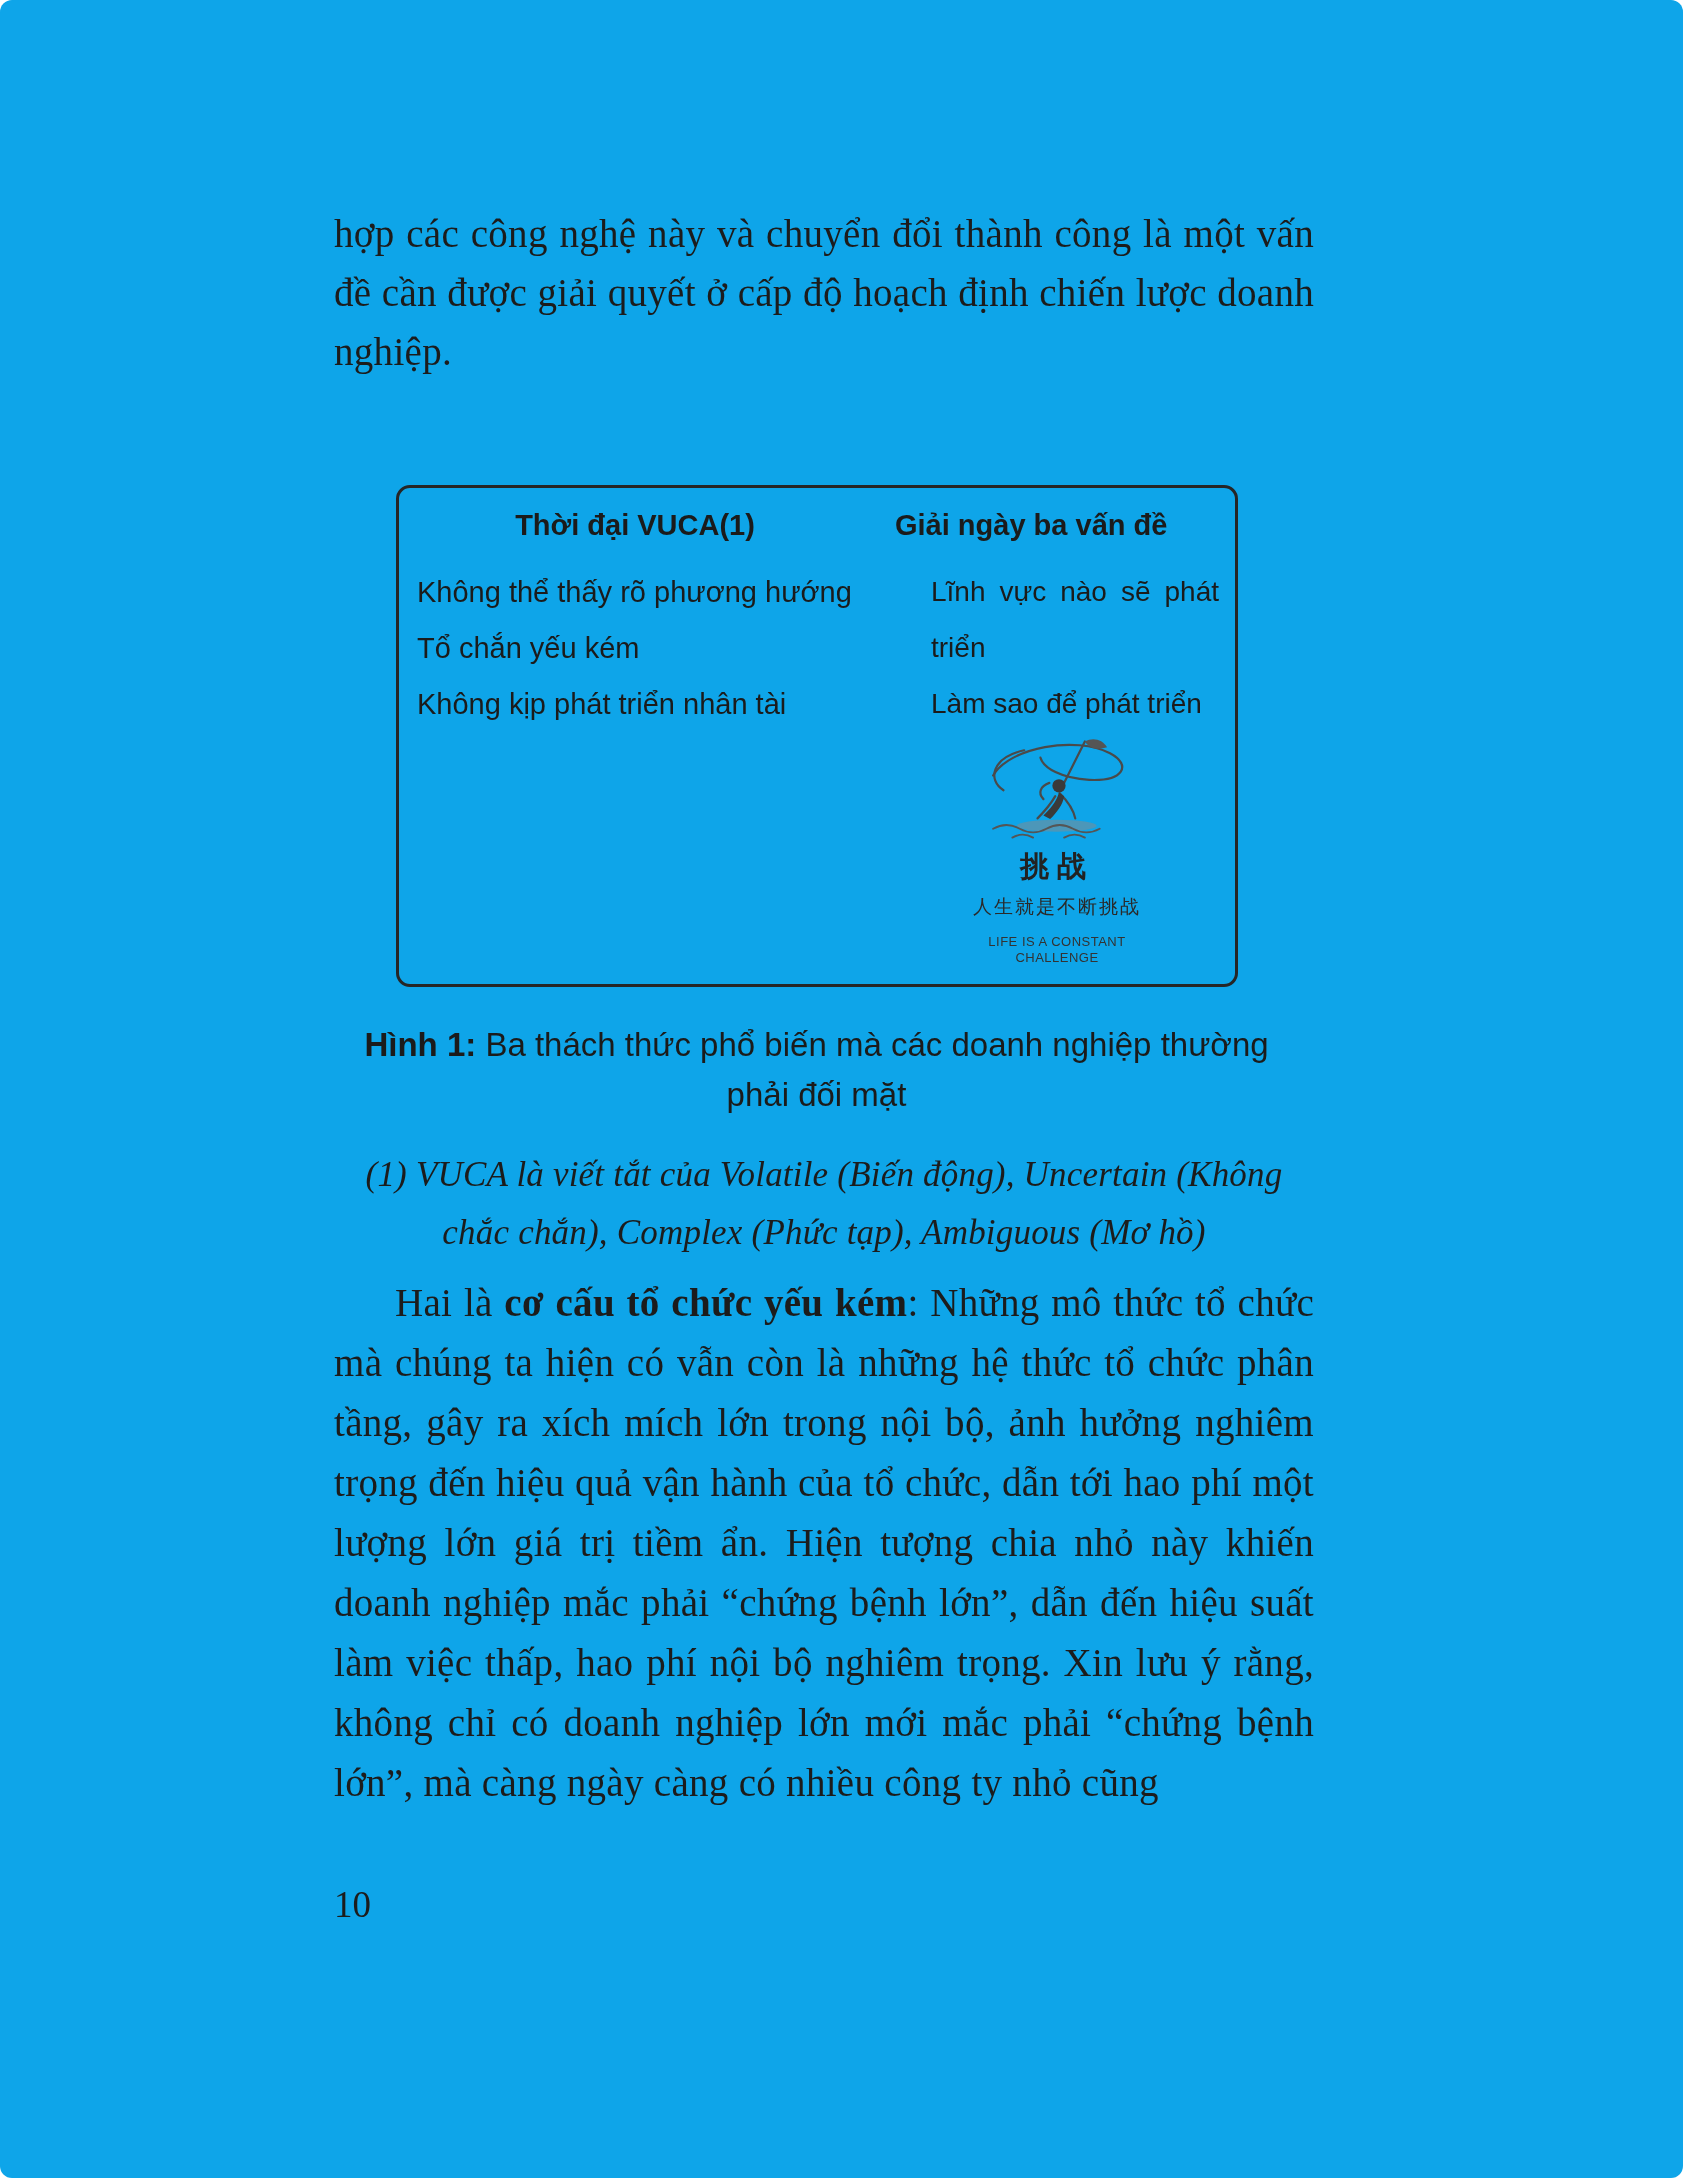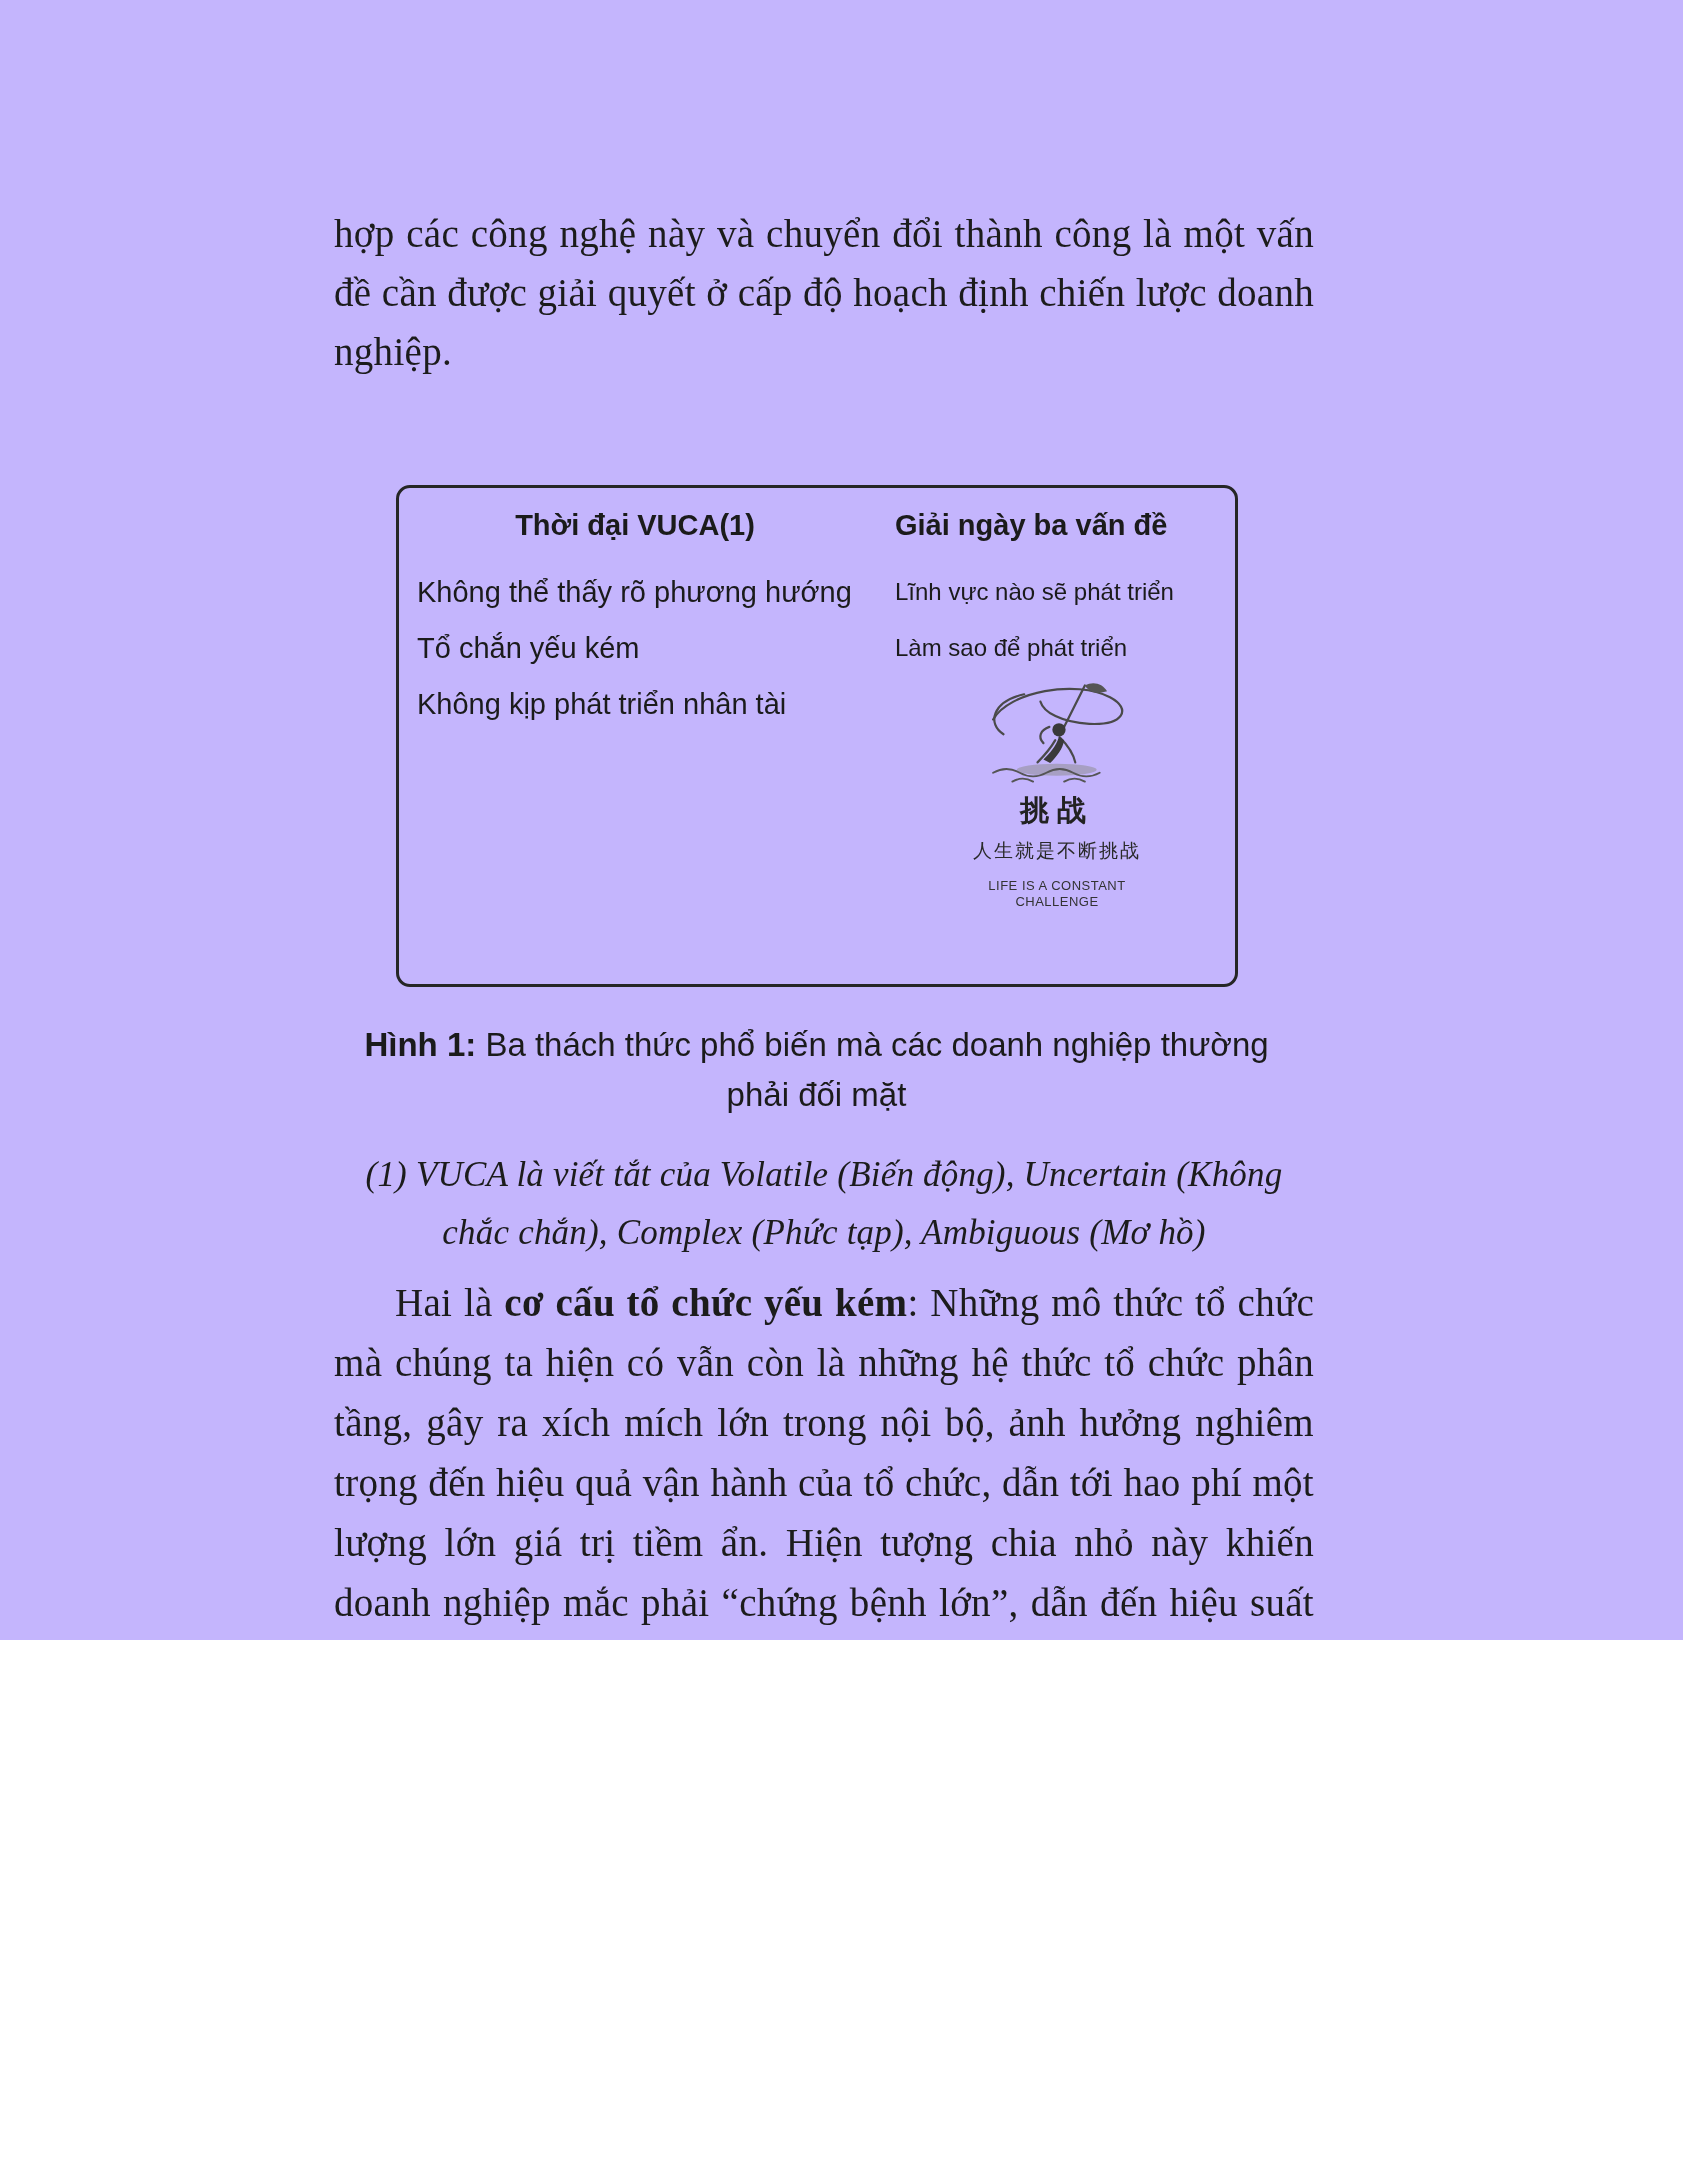--- a/index.html
+++ b/index.html
@@ -1,24 +1,25 @@
 <!DOCTYPE html>
 <html><head>
 <meta charset="utf-8">
 <style>
   * { margin: 0; padding: 0; box-sizing: border-box; }
   html, body { background: #ffffff; }
   .page {
     position: relative;
     width: 1683px;
-    height: 1640px;
-    background: #c4b5fd;
+    height: 2178px;
+    background: #0ea5e9;
     font-family: "Liberation Serif", "DejaVu Serif", serif;
     color: #1c1c1c;
     overflow: hidden;
+    border-radius: 12px;
   }
 
   
   .intro {
     position: absolute;
     left: 334px;
     top: 204px;
     width: 980px;
     font-size: 39px;
     line-height: 59px;
@@ -50,22 +51,23 @@
     line-height: 38px;
     margin-bottom: 20px;
     white-space: nowrap;
   }
   .fig-col-left .fig-header { text-align: center; }
   .fig-item {
     font-size: 29px;
     line-height: 56px;
   }
   .fig-col-right .fig-item {
-    font-size: 24px;
+    font-size: 28px;
     text-align: justify;
+    margin-left: 36px;
   }
 
   
   .illustration { margin-top: 2px; text-align: center; }
   .illustration svg { display: inline-block; }
   .cn-title {
     font-size: 29px;
     font-weight: bold;
     line-height: 34px;
     letter-spacing: 8px;

